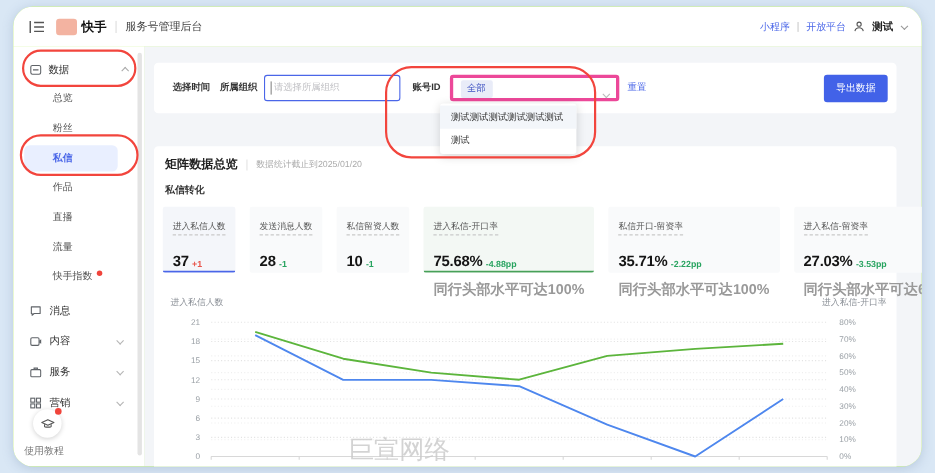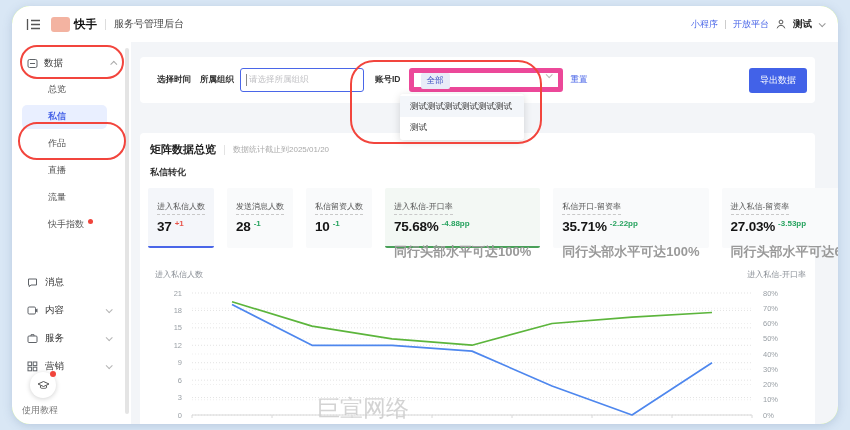--- a/index.html
+++ b/index.html
@@ -60,22 +60,22 @@
   .seg { display:flex; margin-left:11px; }
   .seg-btn { height:24px; padding:0 12px; border:1px solid #dcdfe5; background:#fff; font-size:8.5px;
              color:#444; display:flex; align-items:center; cursor:pointer; margin-left:-1px; white-space:nowrap; }
   .seg-btn:first-child { border-radius:3px 0 0 3px; margin-left:0; }
   .seg-btn:last-child { border-radius:0 3px 3px 0; }
   .seg-btn.active { color:#4a66e8; border-color:#4a66e8; background:#f3f7ff; z-index:1; font-weight:bold; }
   .org-input { width:124px; height:24px; border:1px solid #4a66e8; border-radius:3px; background:#fff;
                margin-left:6px; display:flex; align-items:center; padding-left:5px; cursor:text; }
   .cursor-bar { width:1px; height:12px; background:#888; margin-right:2px; }
   .placeholder { font-size:8.5px; color:#c0c0c4; white-space:nowrap; }
-  .acct-select { width:154px; height:24px; border:5px solid #ec4899; border-radius:3px; background:#fff;
-                 margin-left:8px; display:flex; align-items:flex-start; padding:0 7px; cursor:pointer; }
+  .acct-select { width:154px; height:24px; border:3px solid #ec4899; border-radius:3px; background:#fff;
+                 margin-left:8px; display:flex; align-items:flex-end; padding:0 7px; cursor:pointer; }
   .tag { background:#e9ecf8; color:#3c4fc0; font-size:8.5px; padding:2px 6px; border-radius:2px; }
   .acct-select .caret { margin-left:auto; border-color:#bbb; }
   .reset-link { font-size:8.5px; color:#4a66e8; margin-left:8px; cursor:pointer; white-space:nowrap; }
   .export-btn { margin-left:auto; margin-right:8px; height:25px; padding:0 11px; background:#4262e8;
                 color:#fff; font-size:9px; border:none; border-radius:3px; display:flex; align-items:center;
                 cursor:pointer; white-space:nowrap; }
 
   .dropdown { position:absolute; left:388px; top:88px; width:124px; background:#fff; border-radius:3px;
               box-shadow:0 2px 9px rgba(0,0,0,.15); padding:2px 0; z-index:7; }
   .dd-opt { height:21px; display:flex; align-items:center; padding:0 10px; font-size:8.5px; color:#333;
@@ -89,21 +89,21 @@
   .p-sep { width:1px; height:10px; background:#e3e3e3; margin:0 8px; }
   .p-updated { font-size:8px; color:#aaa; }
   .p-section { position:absolute; left:10px; top:33px; font-size:9px; font-weight:bold; color:#333; }
 
   .cards { position:absolute; left:8px; top:55px; right:8px; display:flex; gap:13px; }
   .card { flex:1; height:60px; background:#f9fafb; border-radius:2px; padding:7px 9px 0 9px; cursor:pointer; position:relative; }
   .card.active-blue { background:#f4f6fa; border-bottom:2px solid #4a66e8; }
   .card.active-green { background:#f3f8f4; border-bottom:2px solid #48a058; }
   .card-lbl { font-size:8px; color:#555; display:inline-block;
               border-bottom:1px dashed #c9c9c9; padding-bottom:2px; white-space:nowrap; }
-  .card-val-row { margin-top:4px; display:flex; align-items:flex-start; }
+  .card-val-row { margin-top:16px; display:flex; align-items:flex-end; }
   .card-val { font-size:13.5px; font-weight:bold; color:#151515; letter-spacing:-0.2px; }
   .card-delta { font-size:8px; margin-left:3px; font-weight:bold; }
   .delta-up { color:#e8554b; }
   .delta-down { color:#27a35f; }
   .card-bench { font-size:13px; color:#999; margin-top:9px; white-space:nowrap;font-weight:bold; }
 
   .chart-wrap { position:absolute; left:2px; top:130px; width:670px; height:166px; }
 
   
   .annot { position:absolute; border:2px solid #f2453d; pointer-events:none; z-index:9; }
@@ -150,20 +150,23 @@
           <rect x="1" y="1.5" width="9" height="8" rx="1.5" fill="none" stroke="#5f6368" stroke-width="1"></rect>
           <line x1="3" y1="5.5" x2="8" y2="5.5" stroke="#5f6368" stroke-width="1"></line>
         </svg>
         <span class="lbl">数据</span>
         <span class="caret up"></span>
       </div>
 
       <div class="sb-sub">
         <div class="sb-sub-item">
             <span>总览</span>
+          </div>
+        <div class="sb-sub-item">
+            <span>粉丝</span>
           </div>
         <div class="sb-sub-item active">
           <span class="pill">
               <span>私信</span>
             </span>
         </div>
         <div class="sb-sub-item">
             <span>作品</span>
           </div>
         <div class="sb-sub-item">

